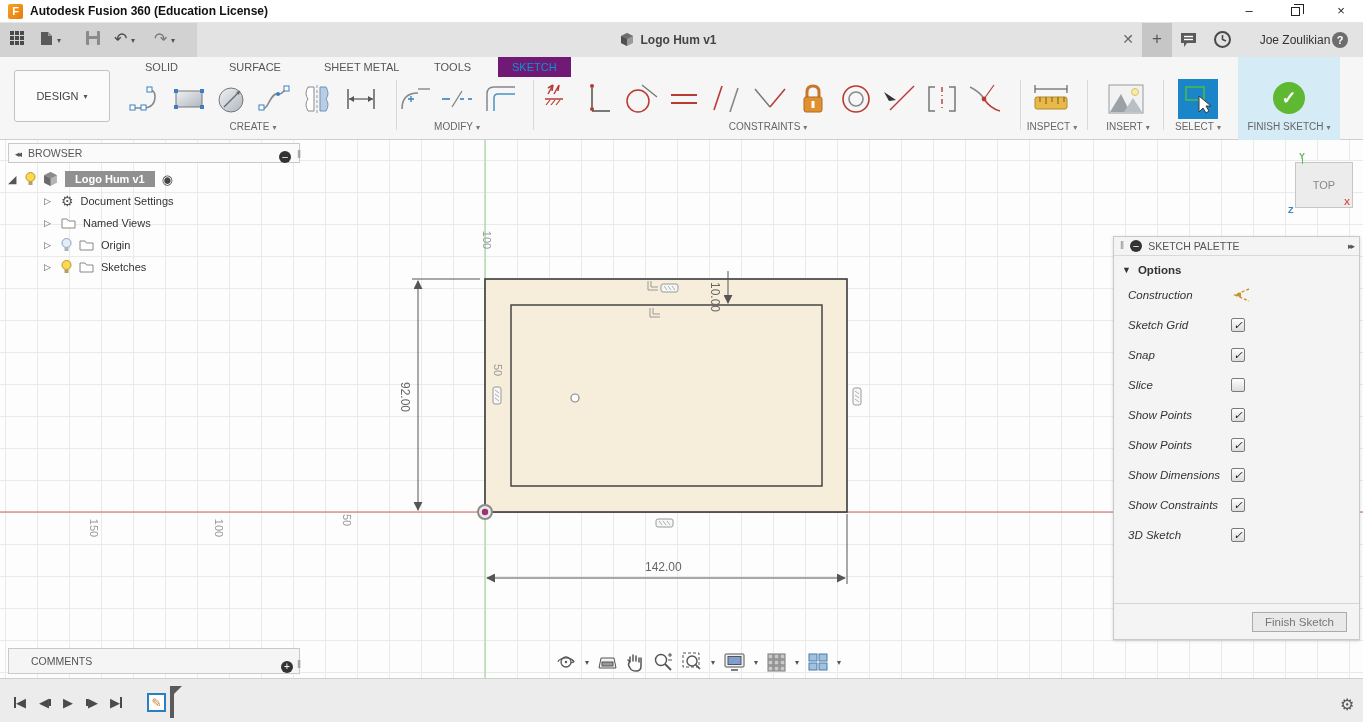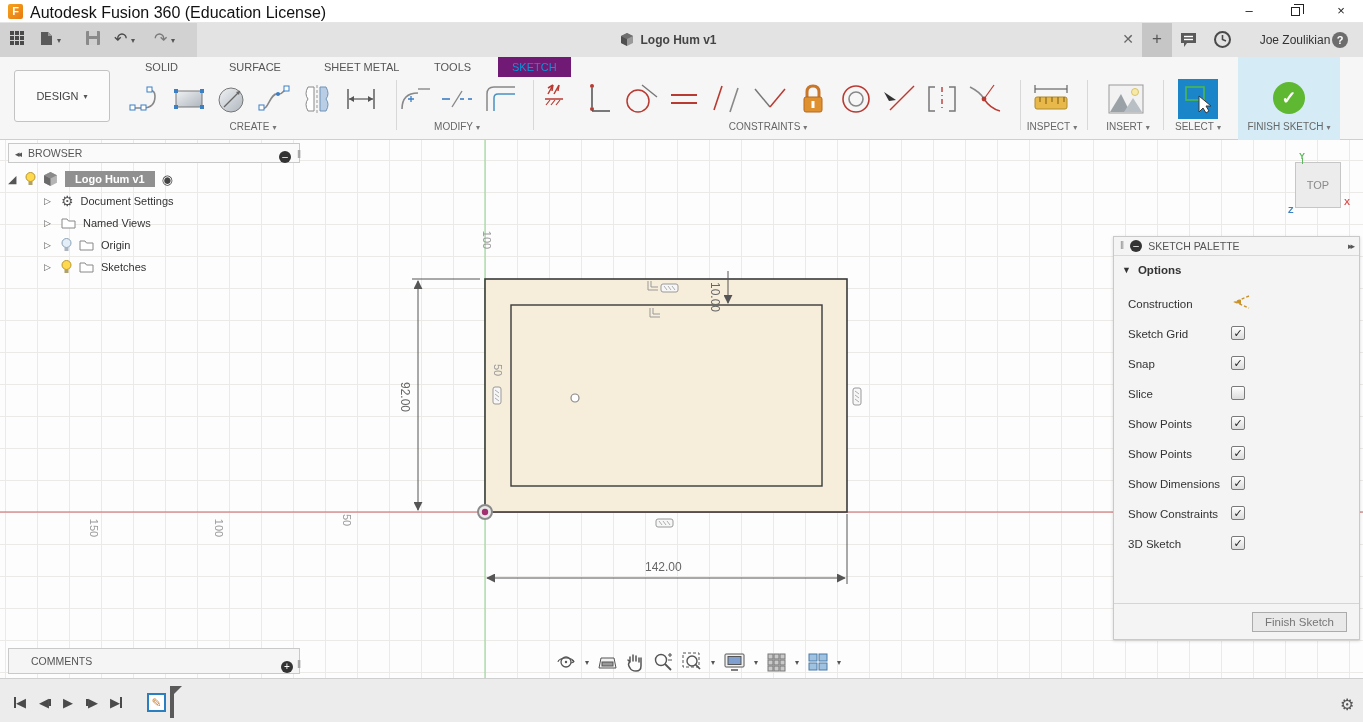--- a/index.html
+++ b/index.html
@@ -3,21 +3,21 @@
 <meta charset="utf-8">
 <style>
   * { margin:0; padding:0; box-sizing:border-box; }
   html,body { width:1363px; height:722px; overflow:hidden; font-family:"Liberation Sans",sans-serif; background:#fff; }
   .abs { position:absolute; }
   #app { position:relative; width:1363px; height:722px; background:#fff; }
 
   
   #titlebar { left:0; top:0; width:1363px; height:23px; background:#ffffff; border-bottom:1px solid #e5e5e5; }
   .fusion-logo { left:8px; top:4px; width:15px; height:15px; background:linear-gradient(135deg,#f6a21d,#e87a11); border-radius:2px; color:#fff; font-size:11px; font-weight:bold; text-align:center; line-height:15px; }
-  .win-title { left:30px; top:4px; font-size:16px; color:#111; }
+  .win-title { left:30px; top:4px; font-size:12px; color:#111;font-weight:bold; }
   .winbtn { top:0; width:34px; height:22px; text-align:center; line-height:22px; font-size:13px; color:#222; cursor:default; }
   .restore-box { display:inline-block; width:9px; height:9px; border:1px solid #222; position:relative; top:1px; }
   .restore-box::before { content:""; position:absolute; left:2px; top:-4px; width:9px; height:9px; border:1px solid #222; border-bottom:none; border-left:none; }
 
   
   #qstrip { left:0; top:23px; width:1363px; height:34px; background:#e3e3e3; }
   #qleft { left:0; top:23px; width:197px; height:34px; background:#d2d2d2; }
   .qicon { top:31px; color:#4a4a4a; }
   .dd-arrow { font-size:8px; color:#555; }
   #doctab { left:197px; top:23px; width:943px; height:34px; display:flex; align-items:center; justify-content:center; gap:6px; }
@@ -55,29 +55,29 @@
   .circle-minus, .circle-plus { display:inline-block; width:12px; height:12px; border-radius:50%; background:#333; color:#fff; font-size:10px; line-height:11px; text-align:center; vertical-align:middle; }
   .drag-handle { color:#888; font-size:10px; }
   .tree-row { height:22px; display:flex; align-items:center; gap:7px; font-size:11px; color:#333; }
   .tree-arrow { color:#555; font-size:9px; width:10px; }
   .root-label { background:#909090; color:#fff; font-weight:bold; padding:2px 10px; font-size:11px; }
   .bulb { width:11px; height:14px; }
   .gear-glyph { color:#555; font-size:14px; }
   .target-glyph { color:#444; font-size:13px; }
 
   
-  #viewcube { left:1295px; top:162px; width:46px; height:46px; background:#ececec; border:1px solid #c6c6c6; color:#8a8a8a; font-size:11px; display:flex; align-items:center; justify-content:center; }
+  #viewcube { left:1295px; top:162px; width:58px; height:46px; background:#ececec; border:1px solid #c6c6c6; color:#8a8a8a; font-size:11px; display:flex; align-items:center; justify-content:center; }
   .axis-label { font-size:9px; font-weight:bold; }
 
   
   #palette { left:1113px; top:236px; width:247px; height:404px; background:#f4f4f4; border:1px solid #c9c9c9; box-shadow:0 1px 3px rgba(0,0,0,.15); }
   #palette-header { height:19px; border-bottom:1px solid #d9d9d9; font-size:10.5px; color:#555; line-height:18px; padding:0 6px; display:flex; align-items:center; gap:6px; }
   .palette-expand { margin-left:auto; color:#555; font-size:9px; letter-spacing:-2px; }
   .options-title { padding:8px 8px 4px 8px; font-size:11.5px; font-weight:bold; color:#333; display:flex; gap:7px; align-items:center; }
-  .opt-row { height:30px; display:flex; align-items:flex-end; padding-left:14px; font-size:11.5px; color:#333; }
+  .opt-row { height:30px; display:flex; align-items:center; padding-left:14px; font-size:11.5px; color:#333;font-style:italic; }
   .opt-ctl { position:absolute; left:117px; }
   .checkbox { width:14px; height:14px; border:1px solid #7a7a7a; border-radius:2px; background:linear-gradient(#fefefe,#dcdcdc); font-size:11px; line-height:13px; text-align:center; color:#222; }
   .palette-footer { position:absolute; left:0; bottom:0; width:100%; height:36px; border-top:1px solid #d5d5d5; }
   .finish-btn { position:absolute; right:12px; bottom:7px; padding:3px 12px; background:#e9e9e9; border:1px solid #ababab; font-size:11.5px; color:#777; }
 
   
   #comments { left:8px; top:648px; width:292px; height:26px; background:#f5f5f5; border:1px solid #c9c9c9; font-size:10.5px; color:#555; line-height:24px; }
   #navbar { left:556px; top:650px; height:24px; display:flex; align-items:center; gap:9px; }
   .nav-dd { font-size:8px; color:#555; }
 

